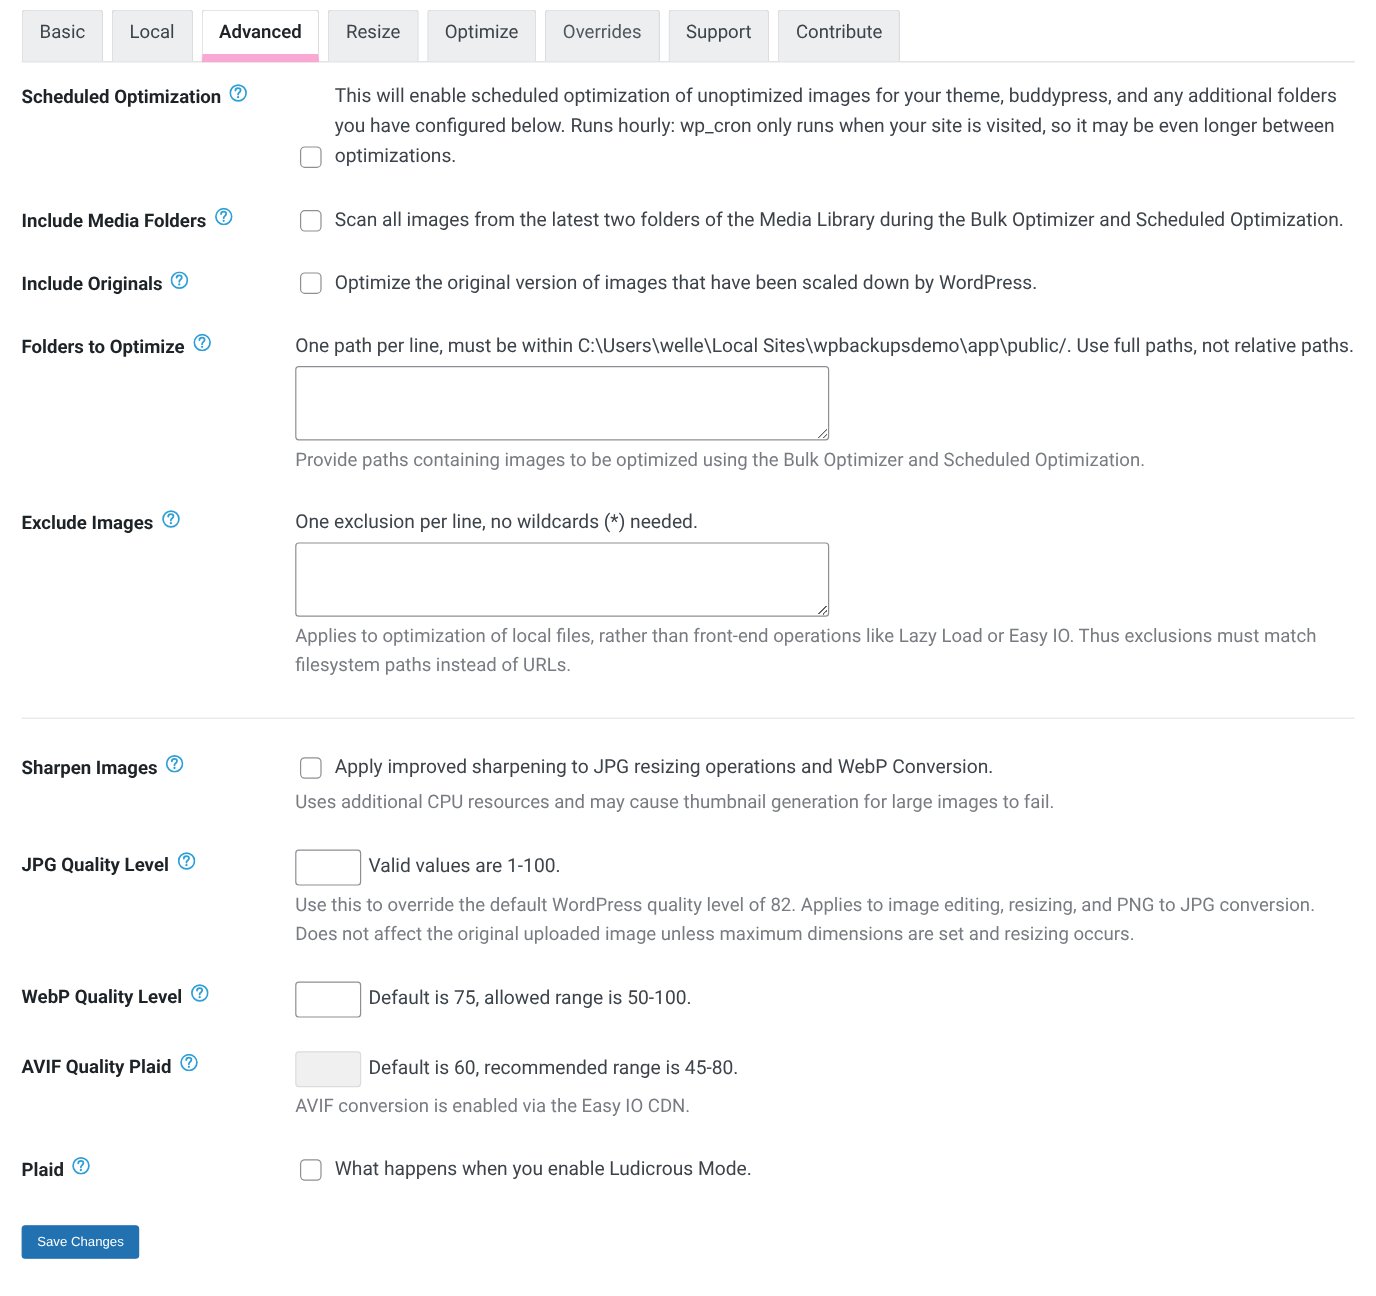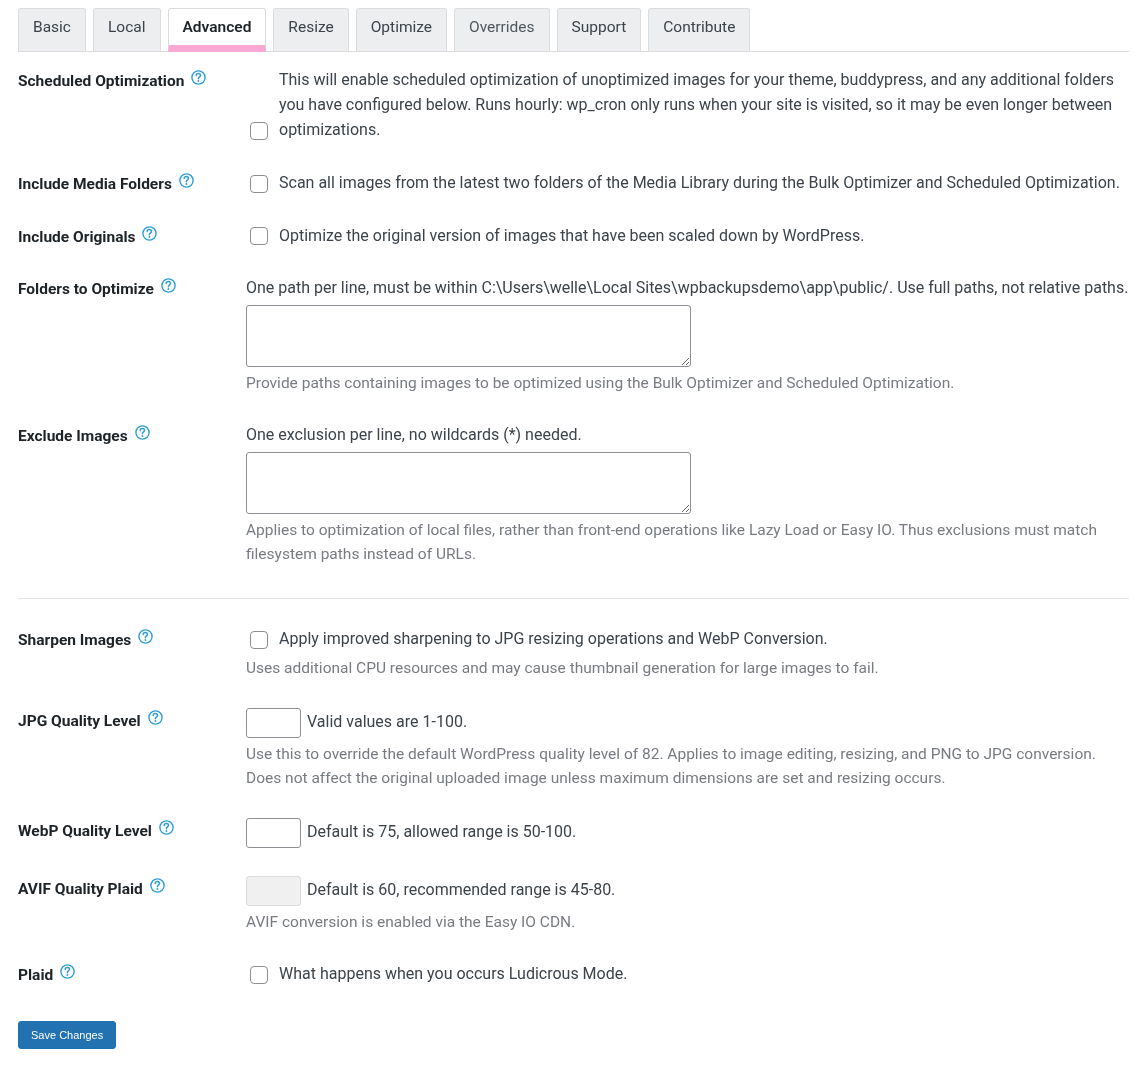--- a/index.html
+++ b/index.html
@@ -249,21 +249,21 @@
     <span>Plaid</span>
     <span class="help-icon">
         <svg>
           <use href="#qmark"></use>
         </svg>
       </span>
   </div>
   <div class="control-cell">
     <label class="checkbox-row">
       <input type="checkbox" class="pix" style="">
-      <span>What happens when you occurs Ludicrous Mode.</span>
+      <span>What happens when you enable Ludicrous Mode.</span>
     </label>
   </div>
 
 </div>
 
 <button class="save-btn">Save Changes</button>
 
 
 
 

